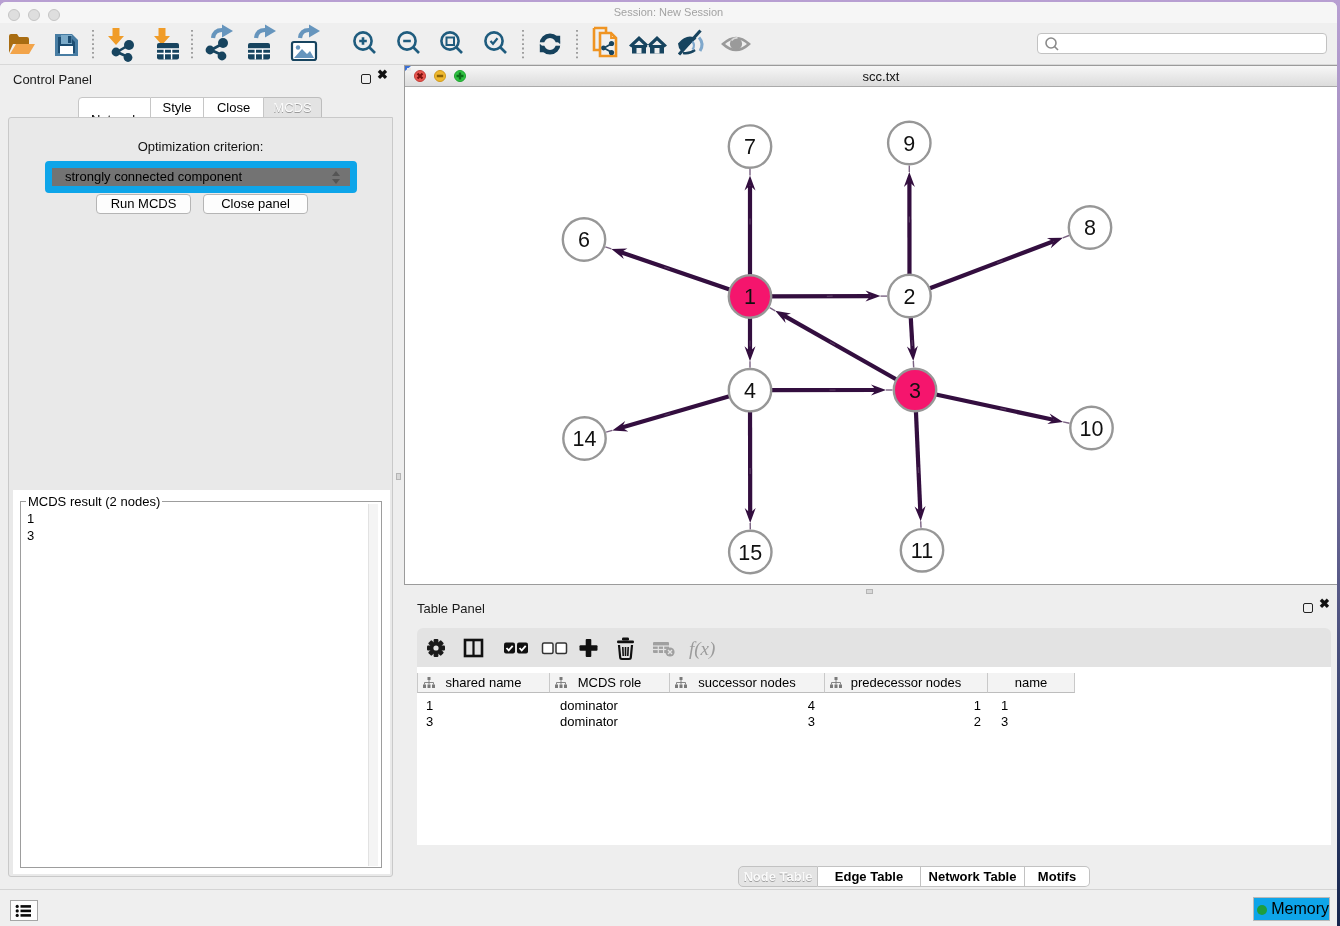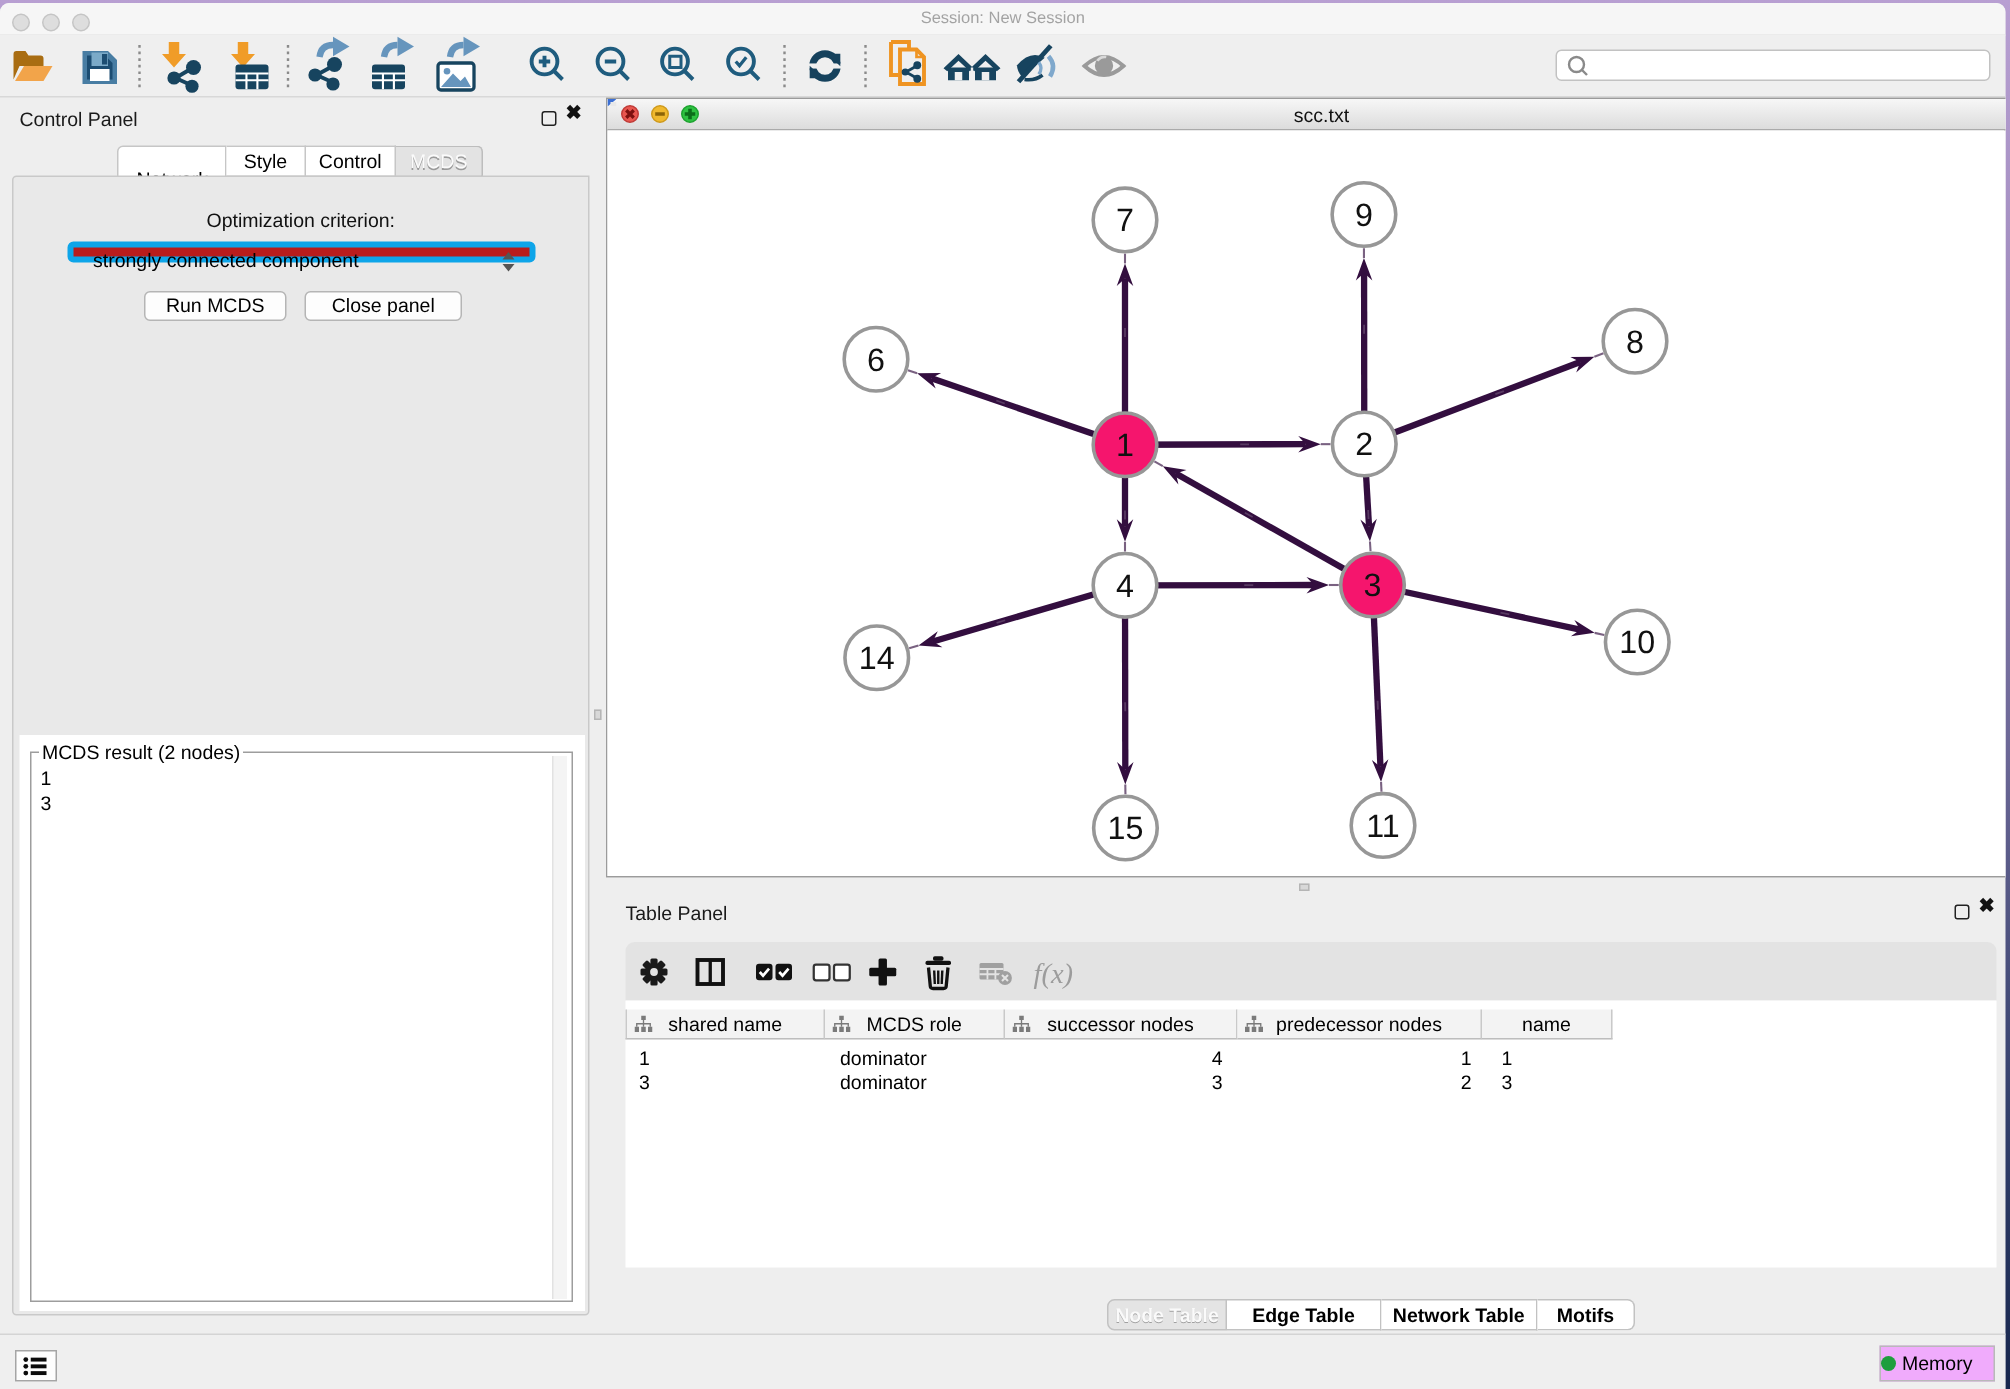--- a/index.html
+++ b/index.html
@@ -15,21 +15,21 @@
 #cpanel { position:absolute; left:0; top:64px; width:393px; height:823px; }
 #cphead { position:absolute; left:13px; top:6px; font-size:13px; color:#1a1a1a; }
 .floatic { position:absolute; width:10px; height:10px; border:1.6px solid #222; border-radius:2px; }
 .xic { position:absolute; font-size:13px; font-weight:bold; color:#111; }
 .tabrow { position:absolute; top:31px; left:78px; height:21px; display:flex; }
 .tab { height:21px; line-height:20px; padding:0 17px; font-size:13px; background:#fff; border:1px solid #c6c6c6; border-left:none; color:#000; }
 .tab.first { border-left:1px solid #c6c6c6; border-radius:4px 0 0 0; }
 .tab.sel { background:#e3e3e3; color:#fbfbfb; text-shadow:0 1px 0 #9a9a9a; border-radius:0 4px 0 0; border-color:#bdbdbd; }
 #cpbody { position:absolute; left:8px; top:51px; width:385px; height:760px; background:#e9e9e9; border:1px solid #c9c9c9; border-radius:3px 0 3px 3px; }
 #optlabel { position:absolute; top:80px; width:100%; text-align:center; font-size:13px; color:#111; }
-#dropdown { position:absolute; left:36px; top:43px; width:312px; height:14px; background:#b91c1c; border:4px solid #0ea5e9; border-radius:4px; font-size:13px; line-height:18px; padding-left:13px; color:#000; }
+#dropdown { position:absolute; left:36px; top:43px; width:312px; height:32px; background:#737373; border:7px solid #0ea5e9; border-radius:4px; font-size:13px; line-height:18px; padding-left:13px; color:#000; }
 .btn { position:absolute; top:76px; height:20px; background:#fdfdfd; border:1px solid #b5b5b5; border-radius:4px; font-size:13px; text-align:center; line-height:18px; color:#000; }
 #mcdsbox { position:absolute; left:4px; top:372px; width:377px; height:384px; background:#fff; }
 #fieldset { position:absolute; left:7px; top:11px; width:362px; height:367px; border:1px solid #9d9d9d; }
 #legend { position:absolute; left:5px; top:-8px; background:#fff; padding:0 2px; font-size:13px; color:#000; }
 #sbtrack { position:absolute; right:3px; top:2px; width:10px; height:362px; background:#f4f4f4; border-left:1px solid #e2e2e2; }
 
 #netwin { position:absolute; left:404px; top:63px; width:954px; height:520px; border:1px solid #9b9b9b; background:#fff; }
 #nettitle { position:absolute; left:0; top:0; width:100%; height:21px; background:linear-gradient(180deg,#f7f7f7,#dcdcdc); border-bottom:1px solid #aaa; }
 .mac { position:absolute; top:4px; width:12px; height:12px; border-radius:50%; } .mac svg { position:absolute; left:0; top:0; }
 #netname { position:absolute; top:3px; width:100%; text-align:center; font-size:13px; color:#111; }
@@ -46,21 +46,21 @@
 .treeic { position:absolute; left:5px; top:4px; width:12px; height:11px; }
 .trow { position:absolute; font-size:13px; color:#000; }
 .btabs { position:absolute; top:270px; left:293px; display:flex; height:21px;padding-left:40px; }
 .btab { height:21px; line-height:19px; padding:0 12px; font-size:13px; font-weight:bold; background:#fff; border:1px solid #c2c2c2; border-left:none; color:#000; }
 .btab.first { border-left:1px solid #c2c2c2; border-radius:5px 0 0 5px; }
 .btab.last { border-radius:0 5px 5px 0; }
 .btab.sel { background:#e4e4e4; color:#fafafa; text-shadow:0 1px 0 #a0a0a0; }
 
 #statusbar { position:absolute; left:0; top:887px; width:100%; height:37px; background:#efefef; border-top:1px solid #d4d4d4; }
 #listbtn { position:absolute; left:10px; top:10px; width:28px; height:21px; background:#fdfdfd; border:1px solid #a5a5a5; }
-#membtn { position:absolute; right:7px; top:7px; width:77px; height:24px; background:#f0abfc; border:1px solid #b9b9b9; font-size:13px; line-height:22px; text-align:left; color:#000; }
+#membtn { position:absolute; right:7px; top:7px; width:77px; height:24px; background:#0ea5e9; border:1px solid #b9b9b9; font-size:16px; line-height:22px; text-align:right; color:#000; }
 #memdot { display:inline-block; width:10px; height:10px; border-radius:50%; background:#1e9e3e; margin-right:4px; vertical-align:-1px; }
 </style>
 </head>
 <body>
 <div id="app">
 <div id="titlebar">
   <div class="tl" style="left:8px;"></div>
   <div class="tl" style="left:28px;"></div>
   <div class="tl" style="left:48px;"></div>
   <div id="wtitle">Session: New Session</div>
@@ -189,21 +189,21 @@
         </svg>
   </div>
 </div>
 <div id="cpanel">
   <div id="cphead">Control Panel</div>
   <div class="floatic" style="left:361px; top:8px;"></div>
   <div class="xic" style="left:377px; top:1px;">✖</div>
   <div class="tabrow">
     <div class="tab first" style="width:73px; padding:12px; text-align:center;">Network</div>
     <div class="tab" style="width:53px; padding:0; text-align:center;">Style</div>
-    <div class="tab" style="width:60px; padding:0; text-align:center;">Control</div>
+    <div class="tab" style="width:60px; padding:0; text-align:center;">Close</div>
     <div class="tab sel" style="width:58px; padding:0; text-align:center;">MCDS</div>
   </div>
   <div id="cpbody">
     <div id="optlabel" style="top:21px;">Optimization criterion:</div>
     <div id="dropdown">strongly connected component
       <svg width="10" height="14" style="position:absolute;right:9px;top:3px;">
             <polygon points="5,0 9,5 1,5" fill="#555"></polygon>
             <polygon points="5,13 9,8 1,8" fill="#555"></polygon>
           </svg>
     </div>

